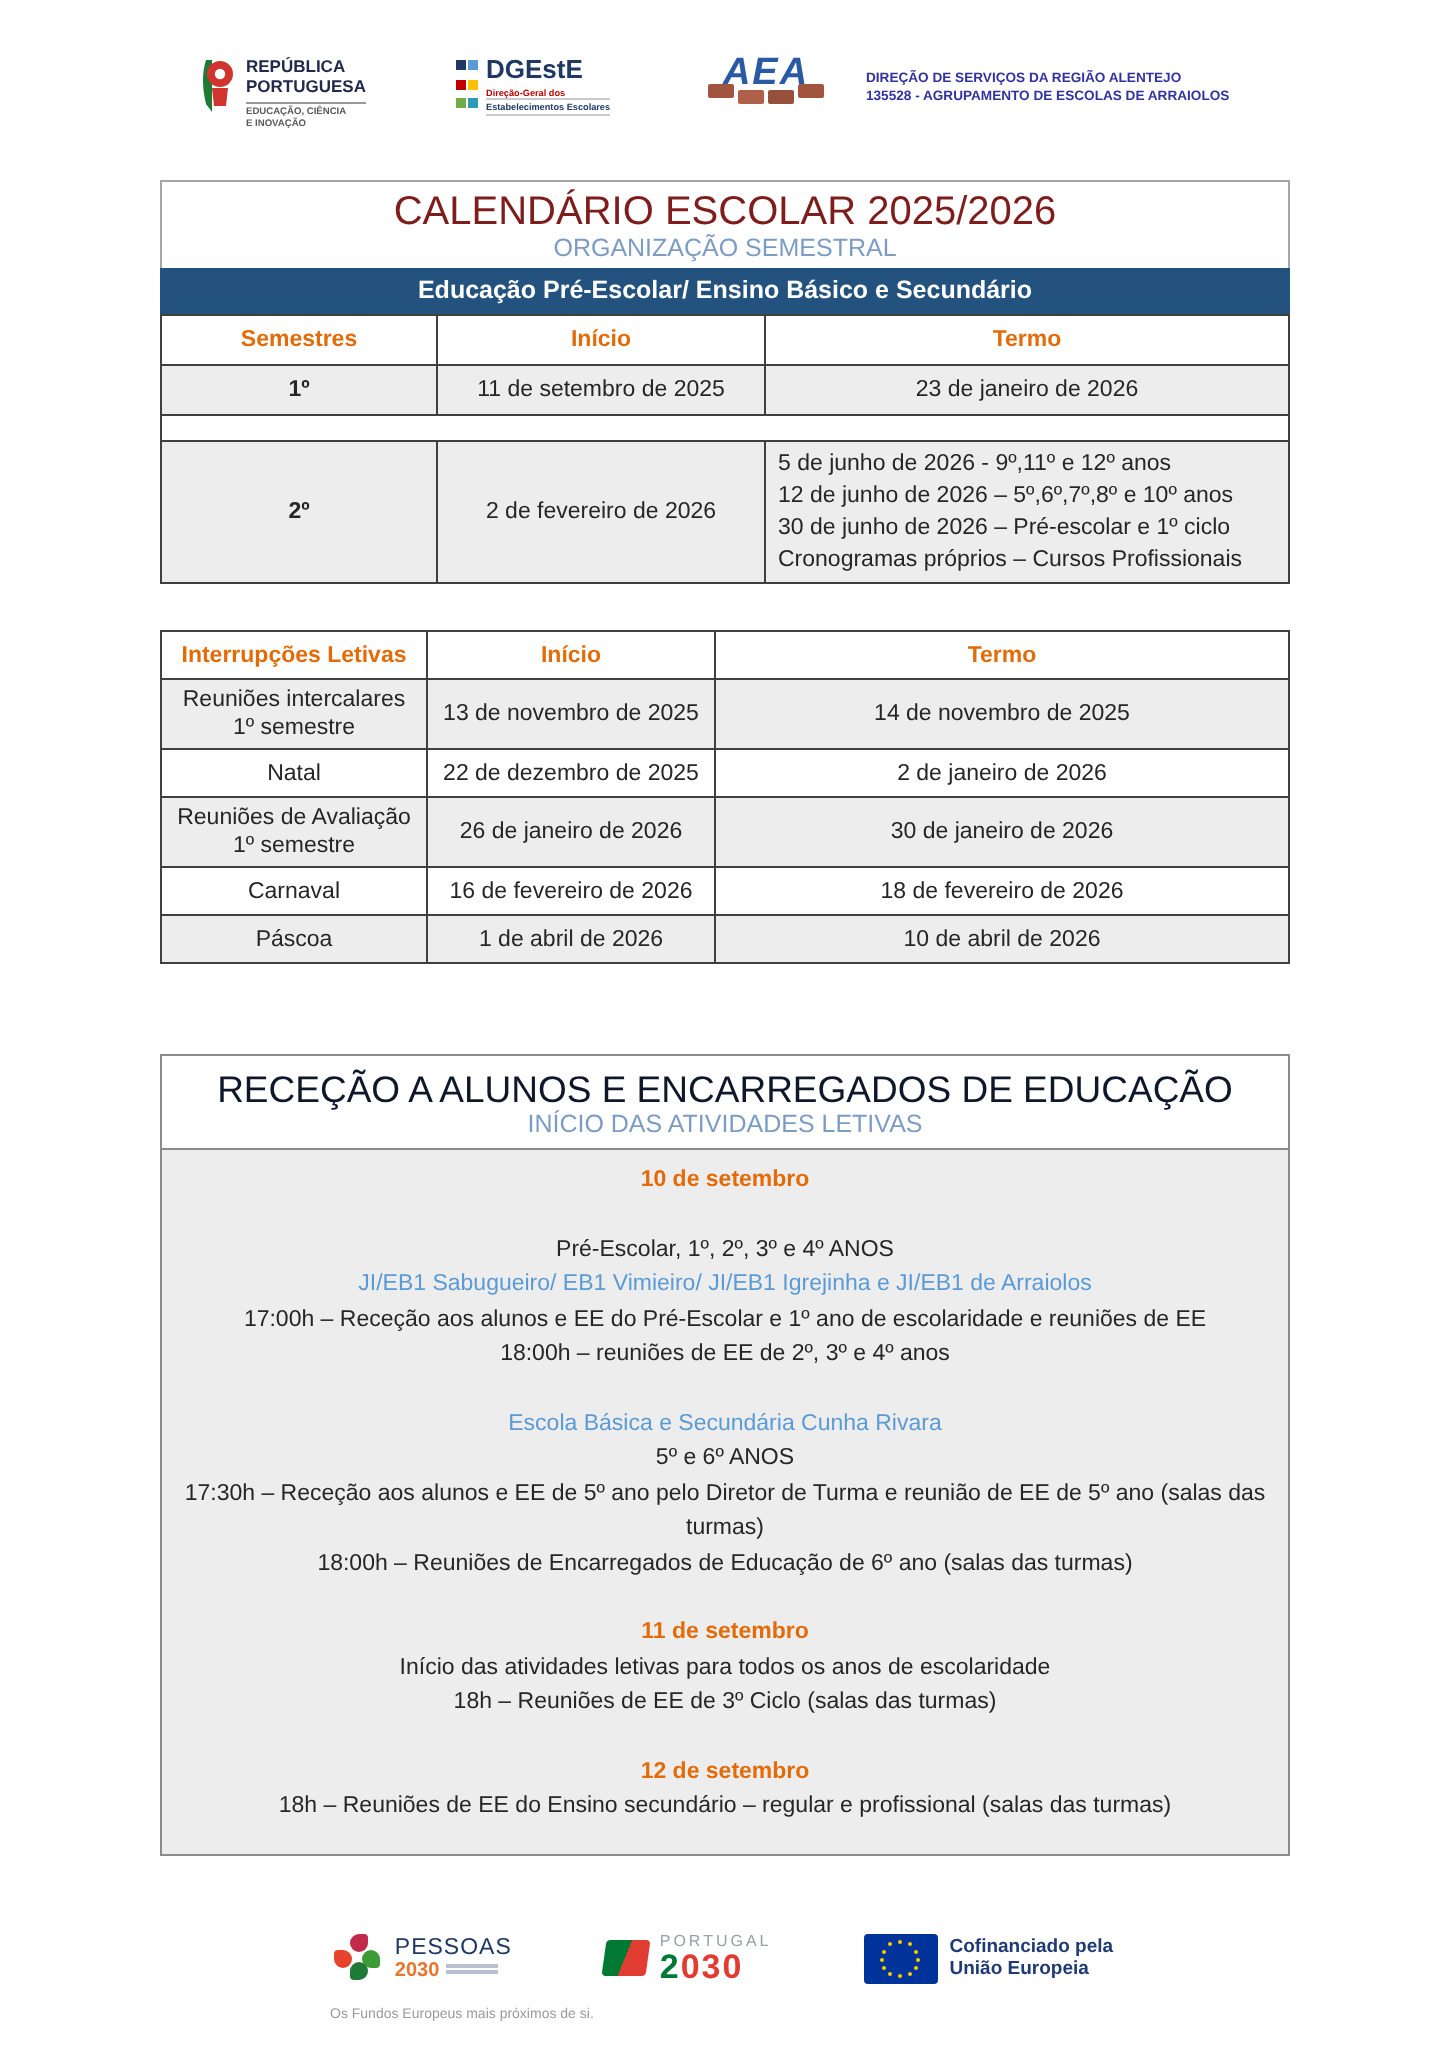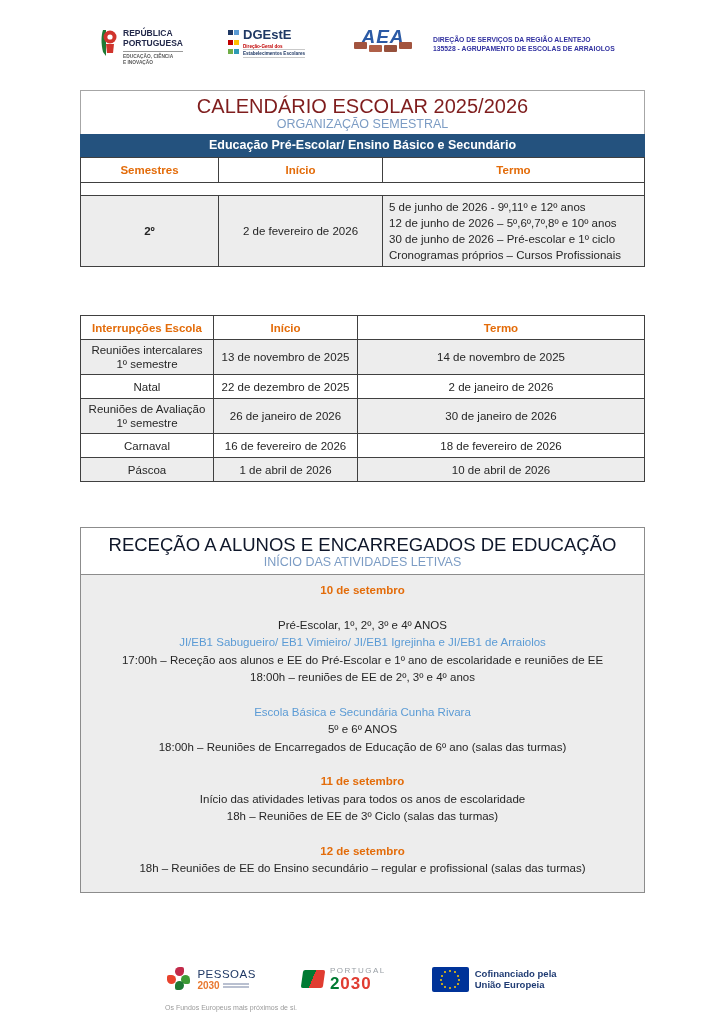--- a/index.html
+++ b/index.html
@@ -148,20 +148,25 @@
           <col class="c1">
           <col class="c2">
           <col>
         </colgroup>
       <tbody>
           <tr>
         <td class="hcell" style="height:25px">Semestres</td>
         <td class="hcell">Início</td>
         <td class="hcell">Termo</td>
       </tr>
+      <tr>
+        <td class="gray semcell" style="height:25px">1º</td>
+        <td class="gray">11 de setembro de 2025</td>
+        <td class="gray">23 de janeiro de 2026</td>
+      </tr>
       <tr class="sprow">
             <td colspan="3"></td>
           </tr>
       <tr>
         <td class="gray semcell">2º</td>
         <td class="gray">2 de fevereiro de 2026</td>
         <td class="gray mline">
           <div>5 de junho de 2026 - 9º,11º e 12º anos</div>
           <div>12 de junho de 2026 – 5º,6º,7º,8º e 10º anos</div>
           <div>30 de junho de 2026 – Pré-escolar e 1º ciclo</div>
@@ -174,21 +179,21 @@
 
   <div class="col t2">
     <table>
       <colgroup>
           <col class="c1">
           <col class="c2">
           <col>
         </colgroup>
       <tbody>
           <tr>
-        <td class="hcell">Interrupções Escola</td>
+        <td class="hcell">Interrupções Letivas</td>
         <td class="hcell">Início</td>
         <td class="hcell">Termo</td>
       </tr>
       <tr>
         <td class="gray two">
           <div>Reuniões intercalares</div>
               <div>1º semestre</div>
         </td>
         <td class="gray">13 de novembro de 2025</td>
         <td class="gray">14 de novembro de 2025</td>
@@ -228,20 +233,21 @@
     <div class="body3">
       <div class="date3">10 de setembro</div>
       <div class="sp"></div>
       <div>Pré-Escolar, 1º, 2º, 3º e 4º ANOS</div>
       <div class="blue3">JI/EB1 Sabugueiro/ EB1 Vimieiro/ JI/EB1 Igrejinha e JI/EB1 de Arraiolos</div>
       <div>17:00h – Receção aos alunos e EE do Pré-Escolar e 1º ano de escolaridade e reuniões de EE</div>
       <div>18:00h – reuniões de EE de 2º, 3º e 4º anos</div>
       <div class="sp"></div>
       <div class="blue3">Escola Básica e Secundária Cunha Rivara</div>
       <div>5º e 6º ANOS</div>
+      <div>17:30h – Receção aos alunos e EE de 5º ano pelo Diretor de Turma e reunião de EE de 5º ano (salas das turmas)</div>
       <div>18:00h – Reuniões de Encarregados de Educação de 6º ano (salas das turmas)</div>
       <div class="sp"></div>
       <div class="date3">11 de setembro</div>
       <div>Início das atividades letivas para todos os anos de escolaridade</div>
       <div>18h – Reuniões de EE de 3º Ciclo (salas das turmas)</div>
       <div class="sp"></div>
       <div class="date3">12 de setembro</div>
       <div>18h – Reuniões de EE do Ensino secundário – regular e profissional (salas das turmas)</div>
     </div>
   </div>

